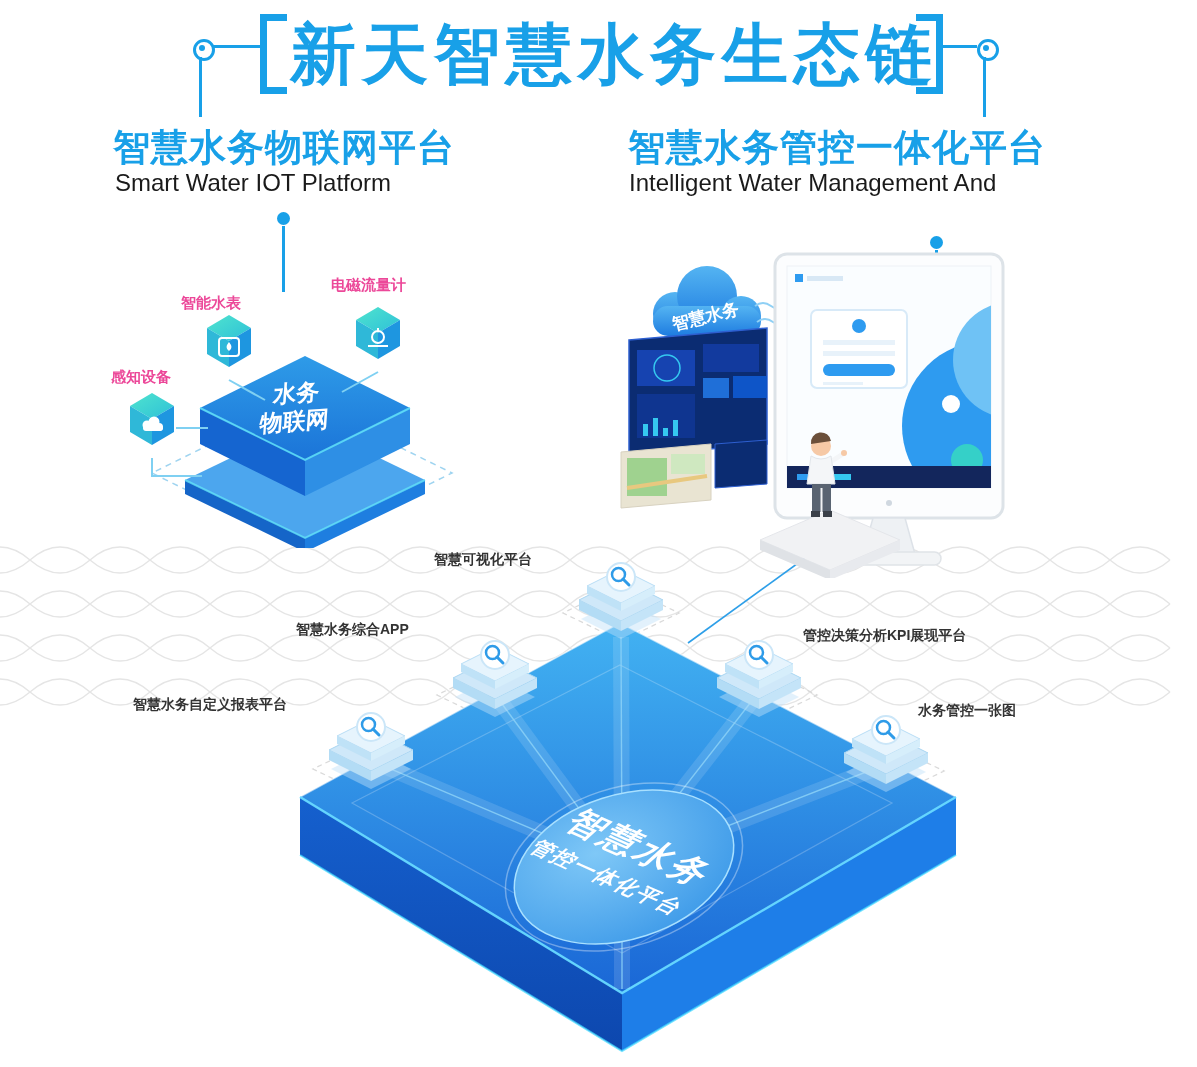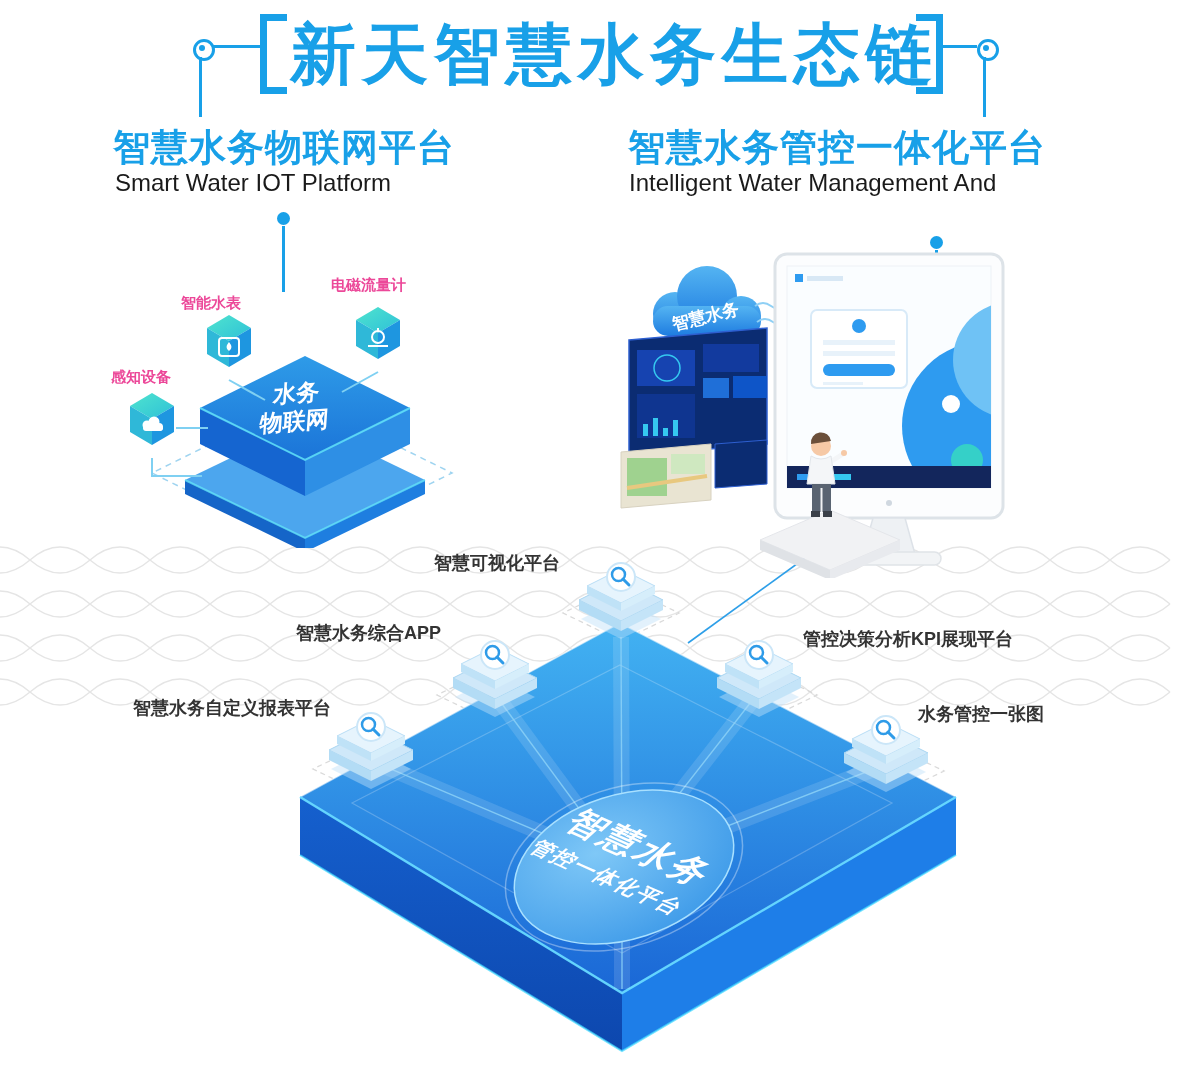--- a/index.html
+++ b/index.html
@@ -15,21 +15,21 @@
   .bullseye{width:16px;height:16px;border:3px solid #18A0E8;border-radius:50%;background:#fff;}
   .bullseye::after{content:"";position:absolute;left:3px;top:3px;width:6px;height:6px;border-radius:50%;background:#18A0E8;}
   .hline{height:3px;background:#18A0E8;}
   .vline{width:3px;background:#18A0E8;}
   .dot{width:13px;height:13px;border-radius:50%;background:#18A0E8;}
   
   .sec-heading{font-size:37px;font-weight:bold;color:#18A0E8;letter-spacing:1px;white-space:nowrap;}
   .sec-sub{font-size:24px;color:#1A1A1A;line-height:30px;white-space:nowrap;}
   
   .dev-label{font-size:15px;font-weight:bold;color:#ec4899;white-space:nowrap;}
-  .node-label{font-size:18px;font-weight:bold;color:#333333;white-space:nowrap;}
+  .node-label{font-size:14px;font-weight:bold;color:#333333;white-space:nowrap;}
   svg{display:block;}
 </style>
 </head>
 <body>
 
 <div id="canvas">
 
   <svg class="abs" style="left:0;top:538px;z-index:0;" width="1197" height="176" viewBox="0 0 1197 176">
     <g stroke="#E5E5E5" stroke-width="1.4" fill="none">
       <path d="M-30,22 q30,-26 60,0 t60,0 t60,0 t60,0 t60,0 t60,0 t60,0 t60,0 t60,0 t60,0 t60,0 t60,0 t60,0 t60,0 t60,0 t60,0 t60,0 t60,0 t60,0 t60,0"></path>

